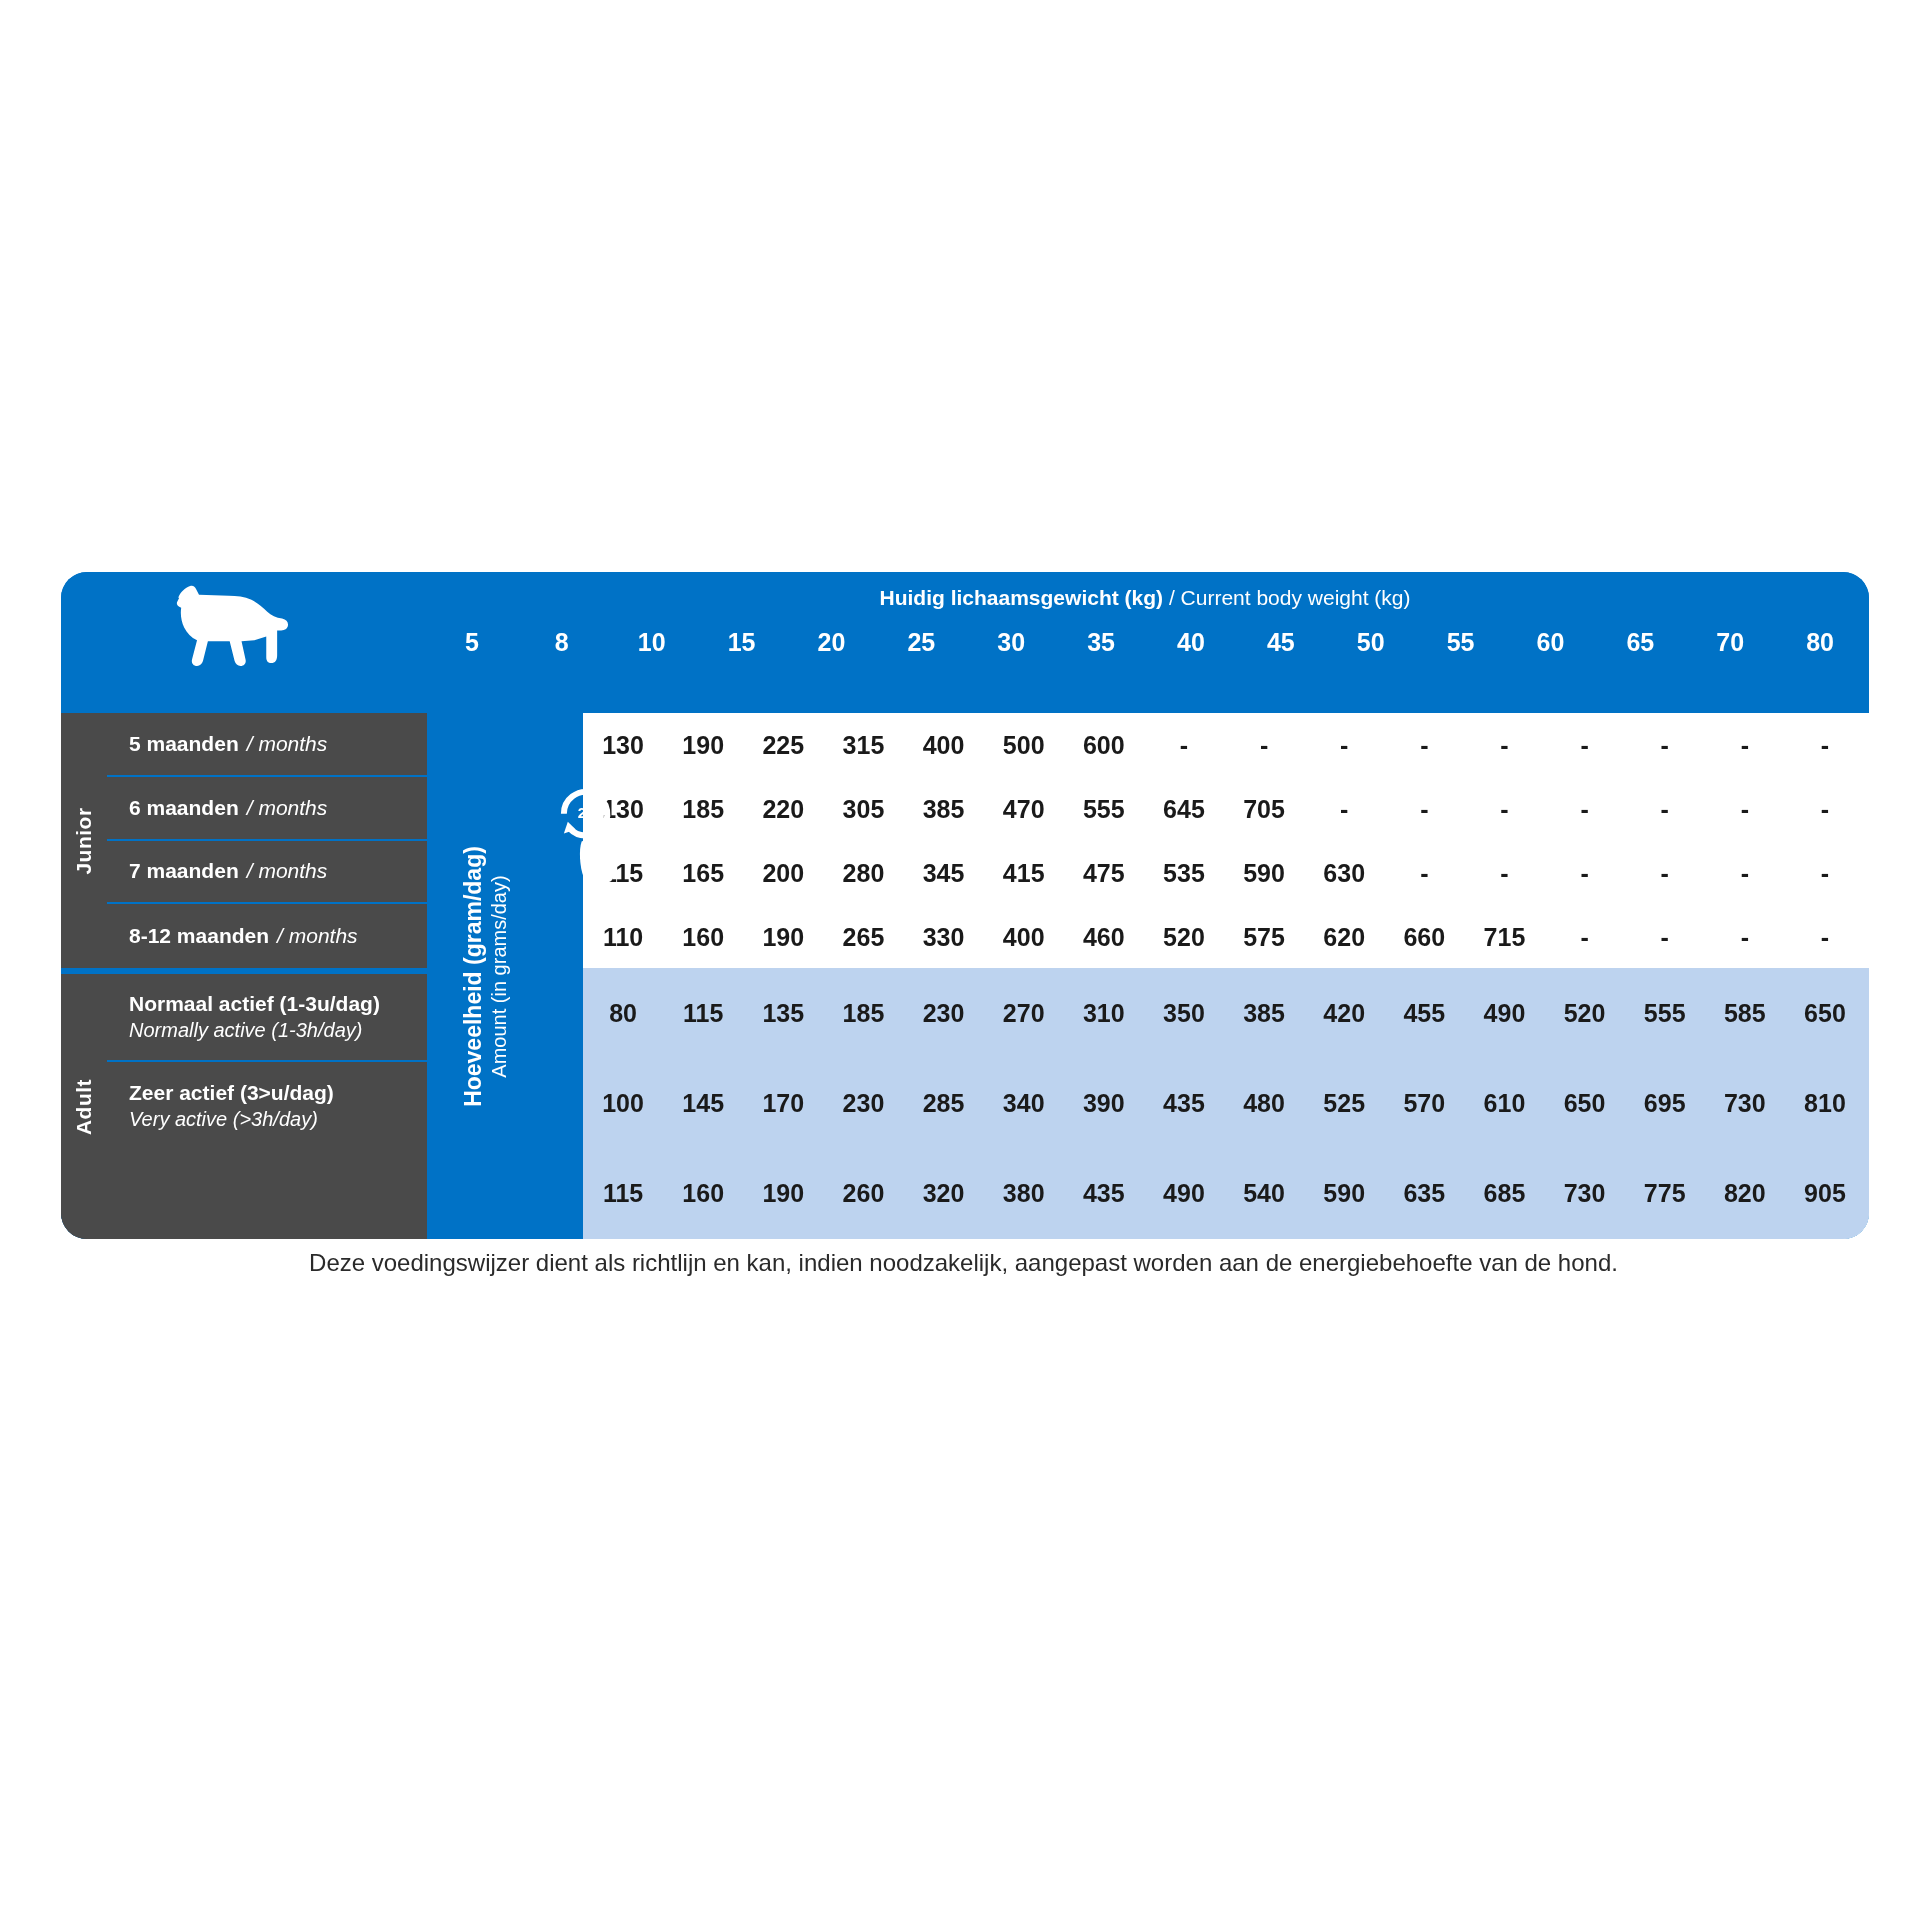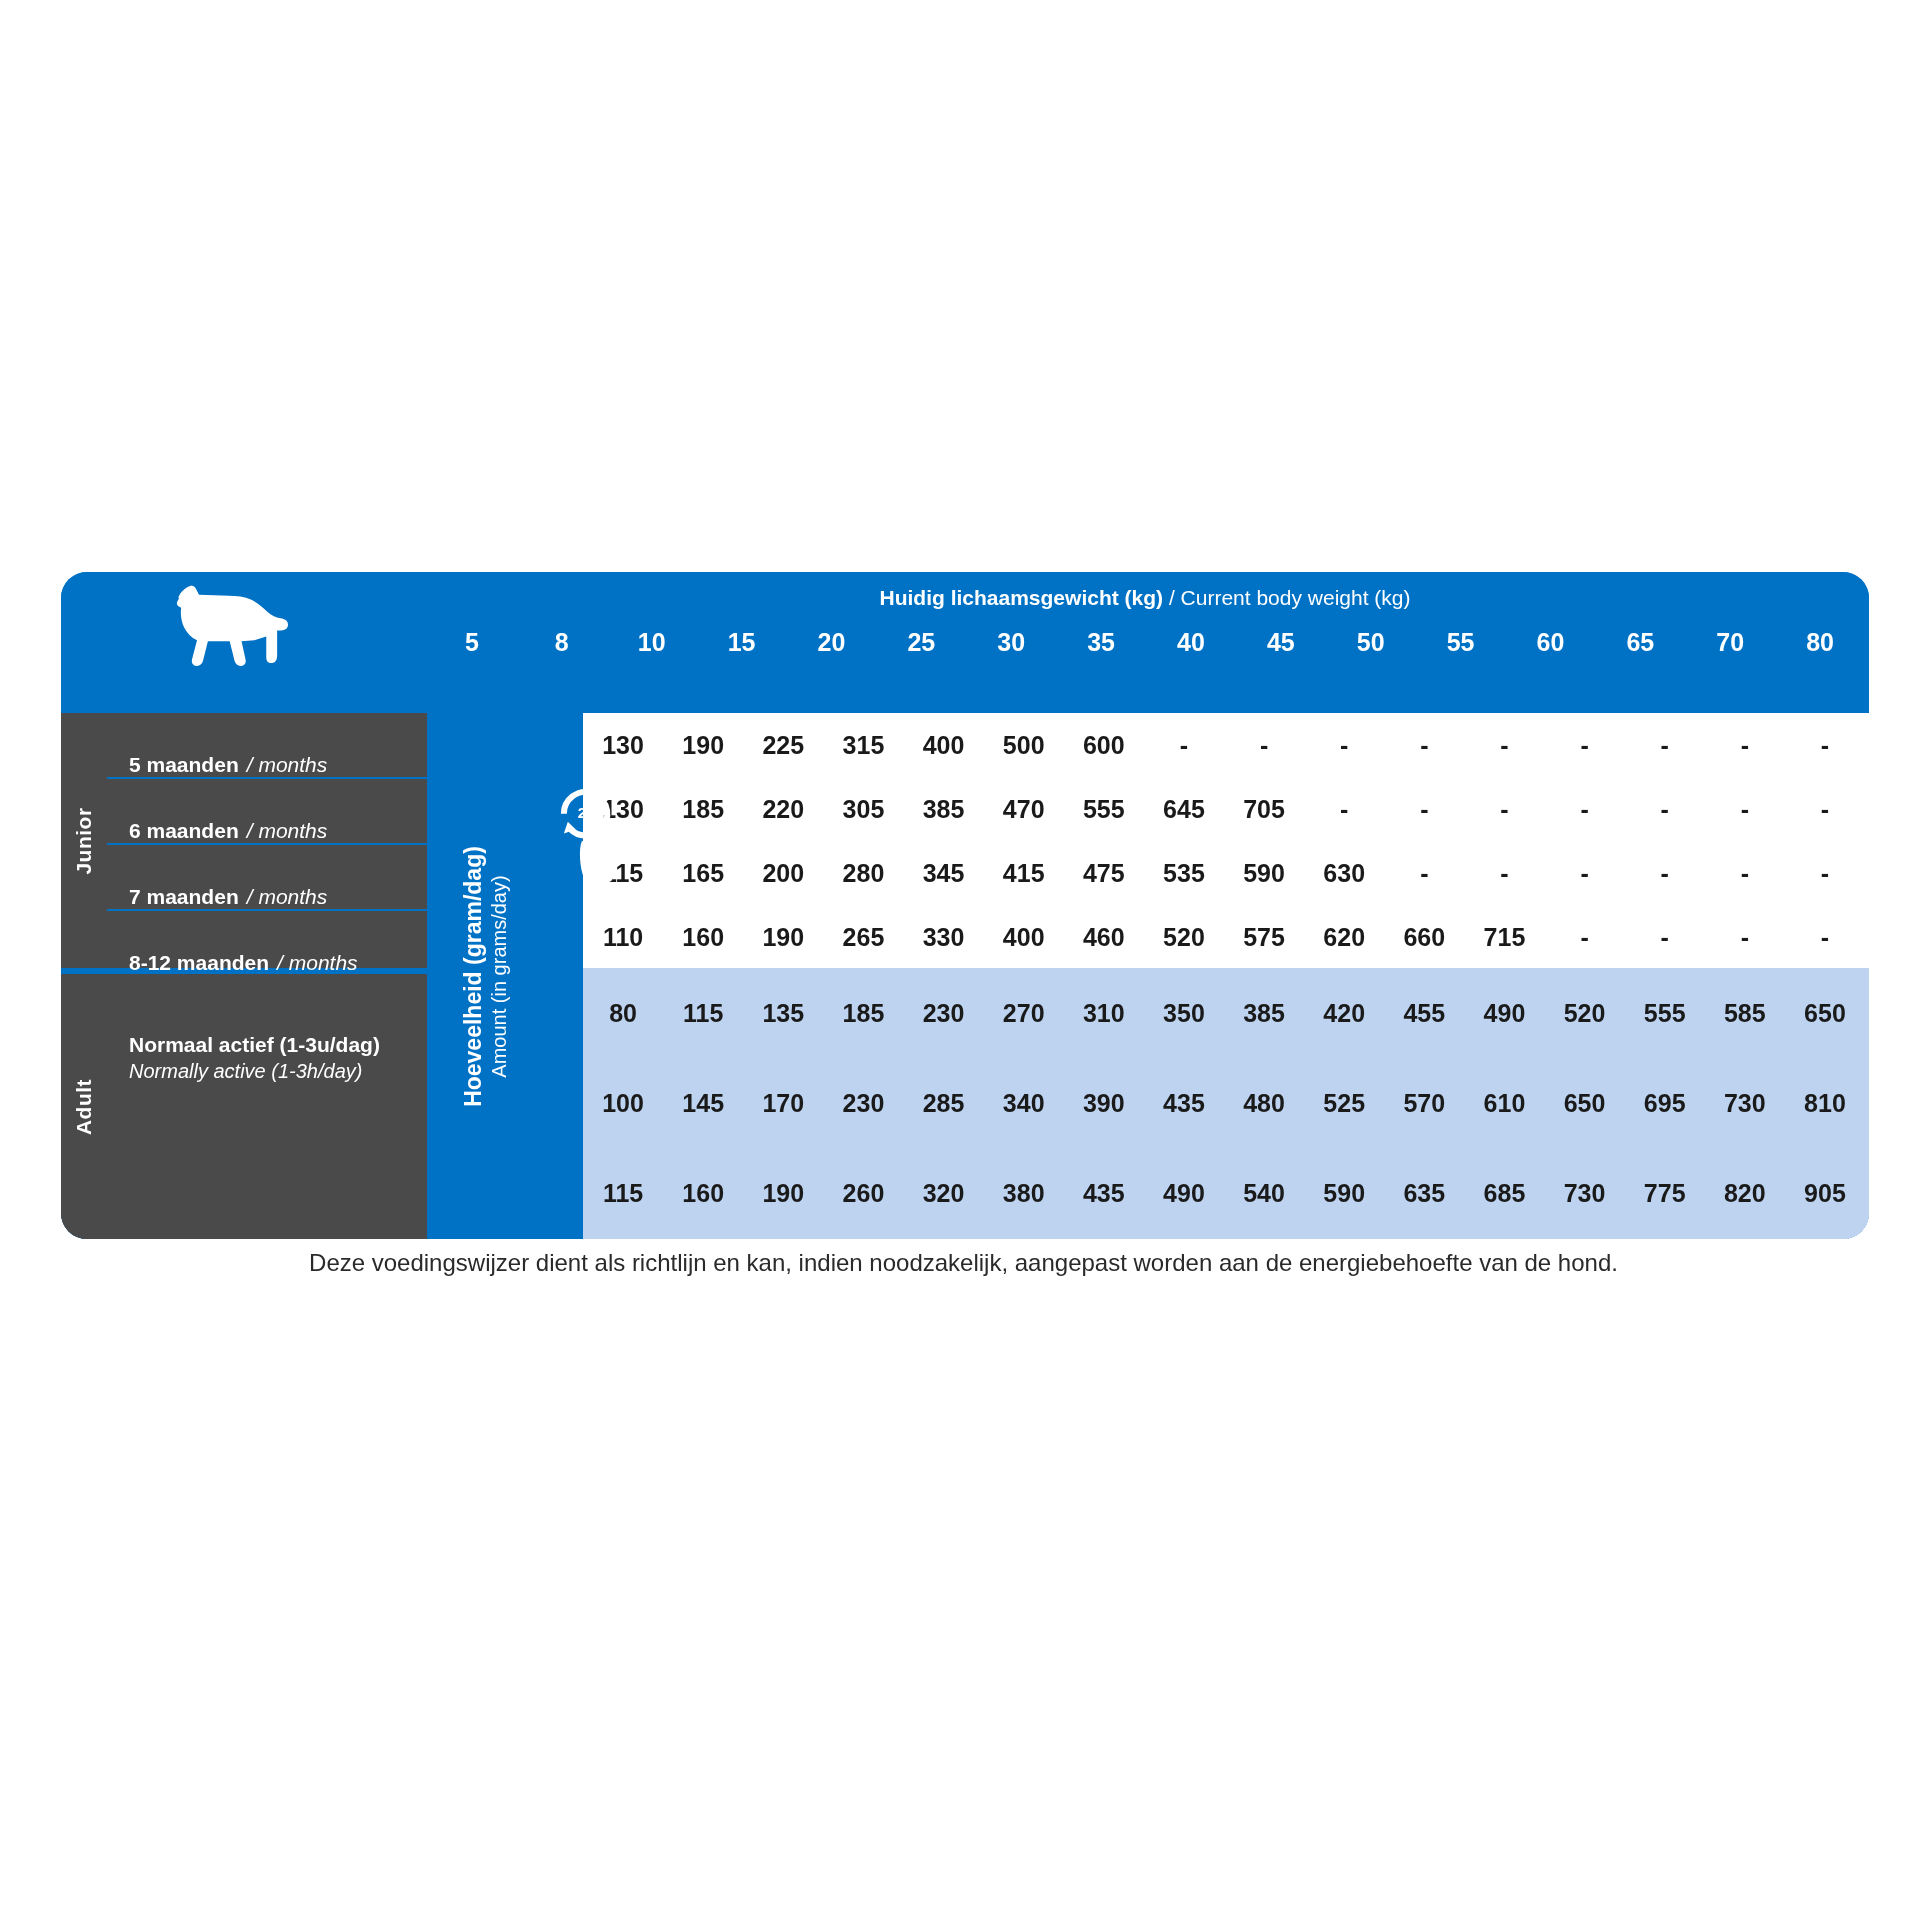--- a/index.html
+++ b/index.html
@@ -113,21 +113,20 @@
     flex: 1;
     display: flex;
     flex-direction: column;
   }
   .lrow {
     display: flex;
     align-items: center;
     border-bottom: 2px solid #0072c6;
     padding-left: 22px;
     box-sizing: border-box;
-    margin-top: 40px;
   }
   .lrow:last-child { border-bottom: none; }
   .group.junior .lrow { height: 64px; }
   .group.adult  .lrow { height: 88px; flex-direction: column; align-items: flex-start; justify-content: center; }
 
   .lrow .nl {
     color: #ffffff;
     font-size: 21px;
     font-weight: bold;
     white-space: nowrap;
@@ -277,20 +276,24 @@
 
         <div class="group adult">
           <div class="group-tab">
             <span>Adult</span>
           </div>
           <div class="group-rows">
             <div class="lrow">
               <span class="nl">Normaal actief (1-3u/dag)</span>
               <span class="en">Normally active (1-3h/day)</span>
             </div>
+            <div class="lrow">
+              <span class="nl">Zeer actief (3&gt;u/dag)</span>
+              <span class="en">Very active (&gt;3h/day)</span>
+            </div>
           </div>
         </div>
 
       </div>
 
       <div class="amount-col">
         <div class="amount-inner">
           <div class="amount-vert">
             <span class="a1">Hoeveelheid (gram/dag)</span>
             <span class="a2">Amount (in grams/day)</span>

